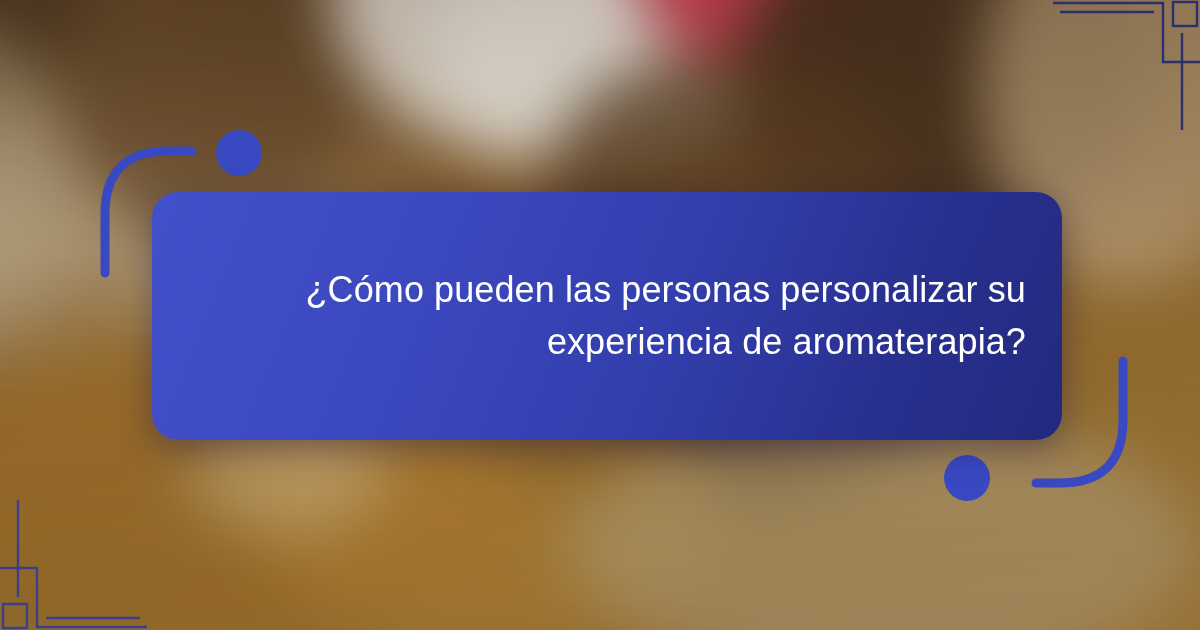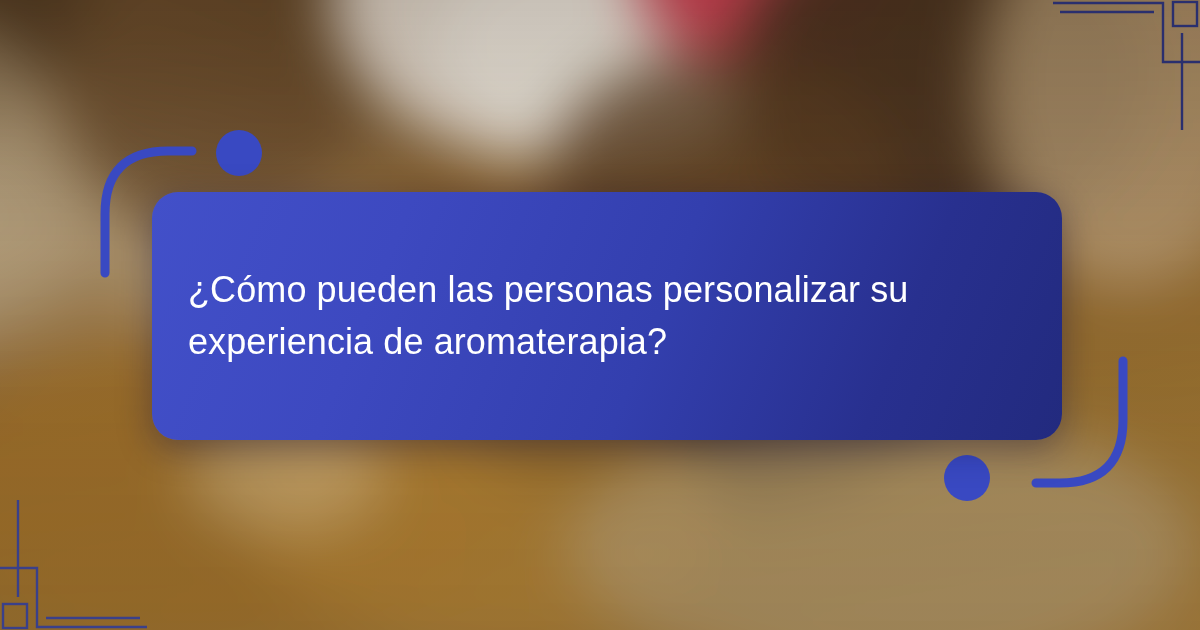--- a/index.html
+++ b/index.html
@@ -96,21 +96,21 @@
     justify-content: center;
     padding: 0 36px;
     box-sizing: border-box;
   }
   .card-title {
     margin: 0;
     color: #ffffff;
     font-size: 36px;
     line-height: 1.45;
     font-weight: 400;
-    text-align: left;
+    text-align: right;
     letter-spacing: .1px;
     text-rendering: optimizeLegibility;
   }
 </style>
 </head>
 <body>
 
 <div class="canvas">
 
   <div class="bg-photo">

